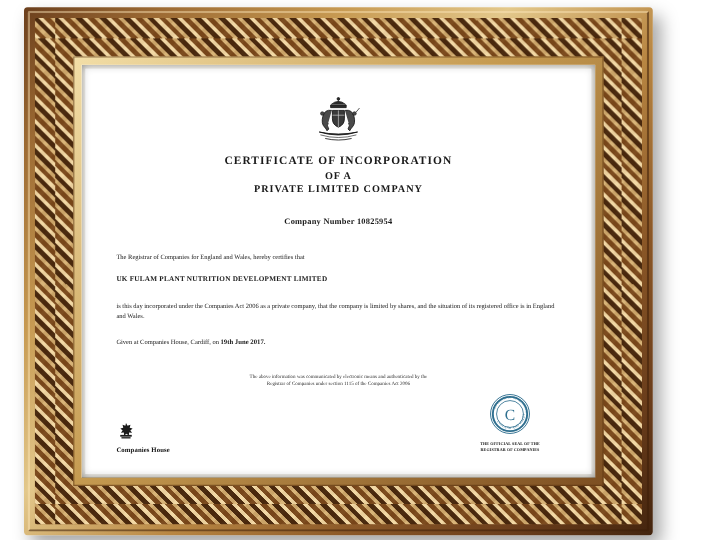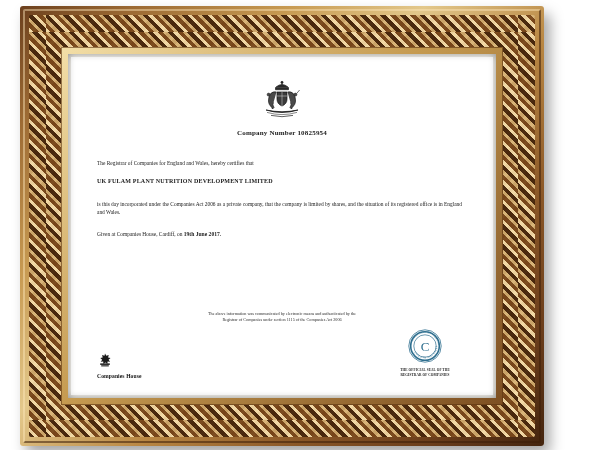--- a/index.html
+++ b/index.html
@@ -135,21 +135,21 @@
     font-size: 8.5px;
     font-weight: bold;
     letter-spacing: 0.8px;
     line-height: 11px;
   }
 
   .company-number {
     text-align: center;
     font-size: 7px;
     font-weight: bold;
-    margin-top: 8px;
+    margin-top: 18px;
     letter-spacing: 0.2px;
   }
 
   .body-text {
     font-size: 5.4px;
     line-height: 8px;
     margin-top: 22px;
     text-align: left;
   }
   .company-name {
@@ -262,20 +262,25 @@
               <path d="M41.6 14.6 l3 -3.6" stroke="#161616" stroke-width="0.6"></path>
 
               <path d="M11 31 q16 5 32 0 q-16 3.4 -32 0 z" fill="#2e2e2e" stroke="#111"></path>
               <path d="M12 33.4 q15 4.4 30 0" stroke="#111" stroke-width="0.5"></path>
 
               <path d="M16 36.4 q11 2.6 22 0" stroke="#1b1b1b" stroke-width="0.7"></path>
             </g>
           </svg>
         </div>
 
+        <div class="title-block">
+          <div class="title-line1">CERTIFICATE OF INCORPORATION</div>
+          <div class="title-line2">OF A</div>
+          <div class="title-line3">PRIVATE LIMITED COMPANY</div>
+        </div>
 
         <div class="company-number">
           <span>Company Number</span>
           <span>10825954</span>
         </div>
 
         <div class="body-text">The Registrar of Companies for England and Wales, hereby certifies that</div>
 
         <div class="company-name">UK FULAM PLANT NUTRITION DEVELOPMENT LIMITED</div>
 

